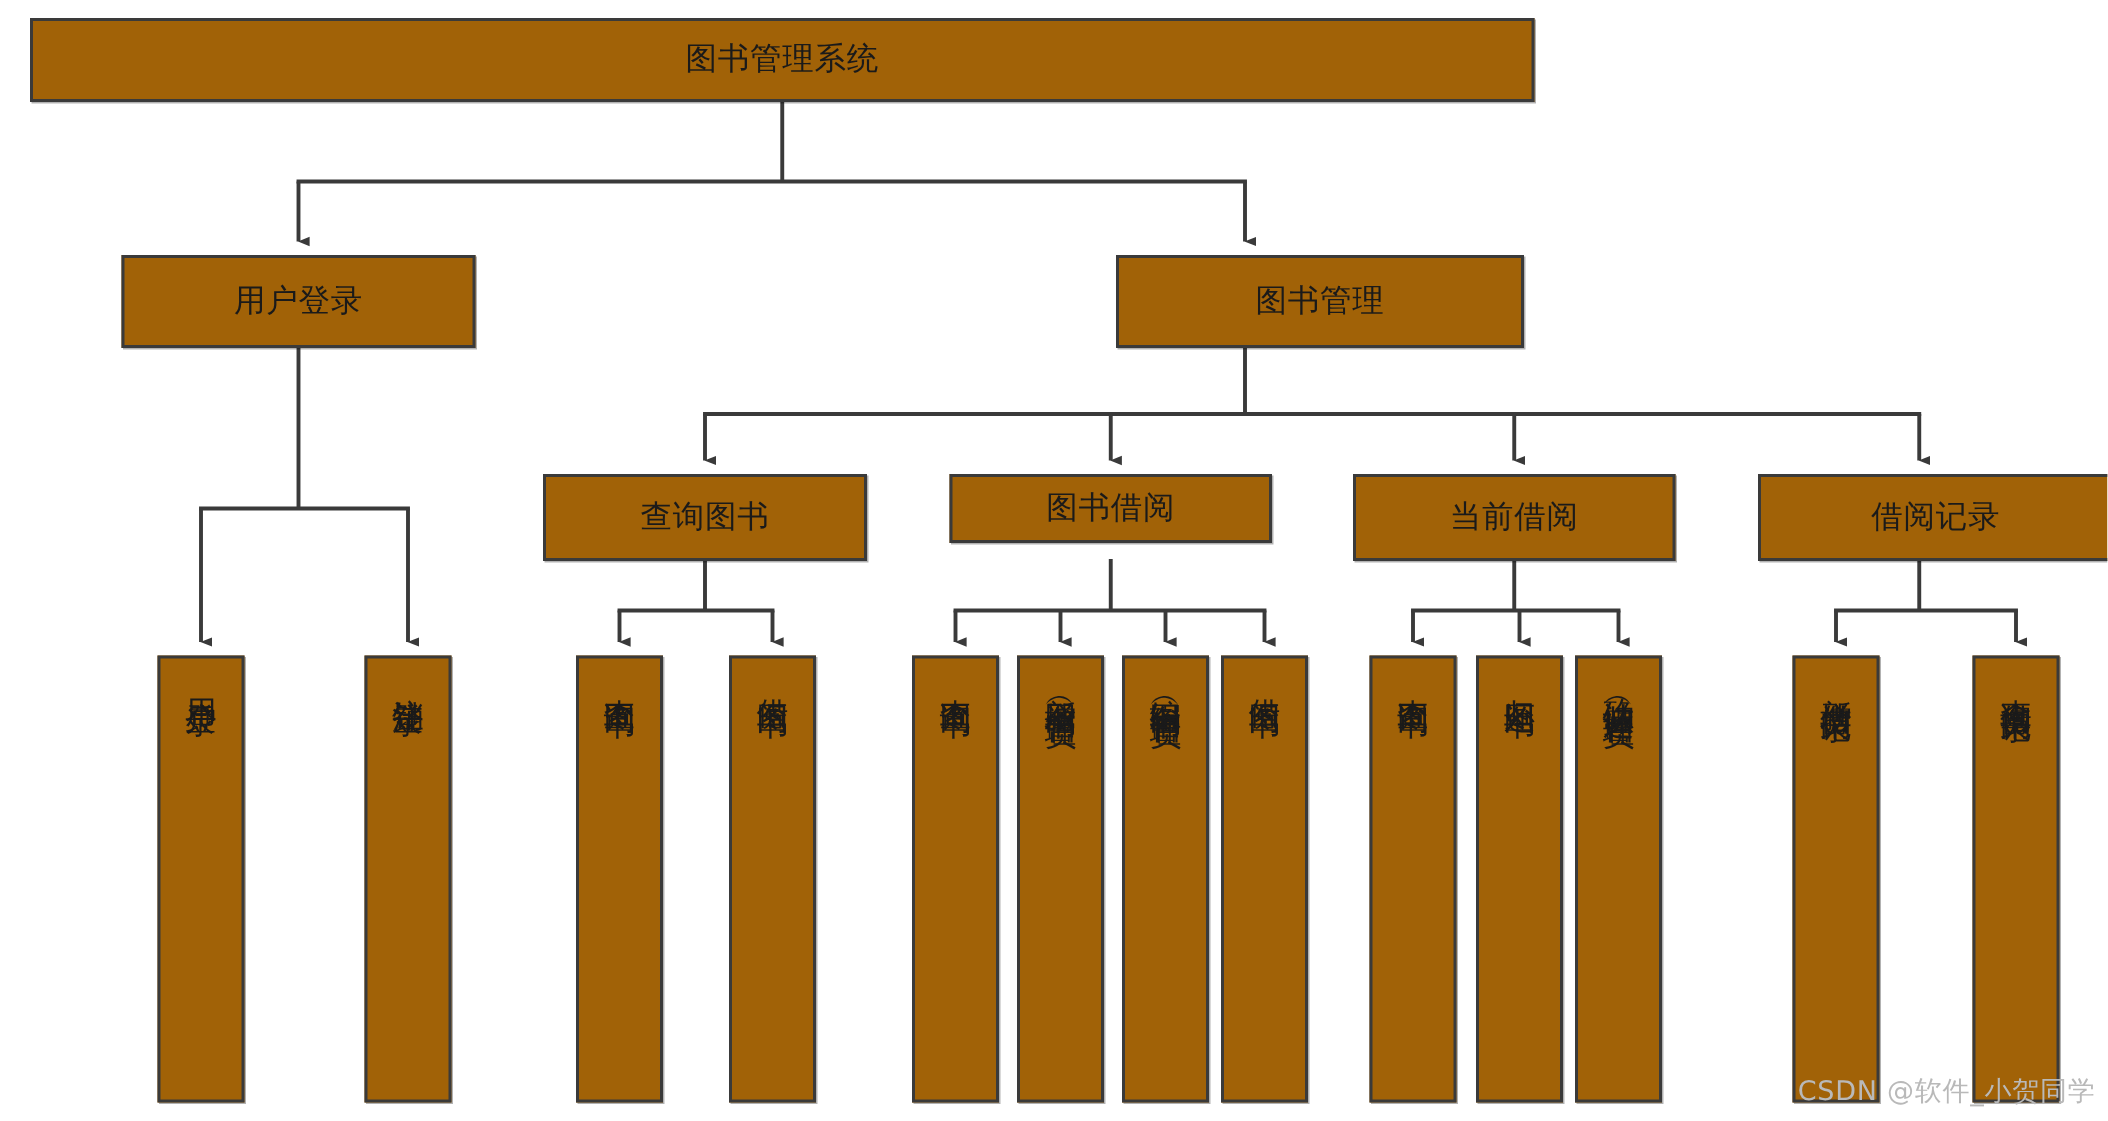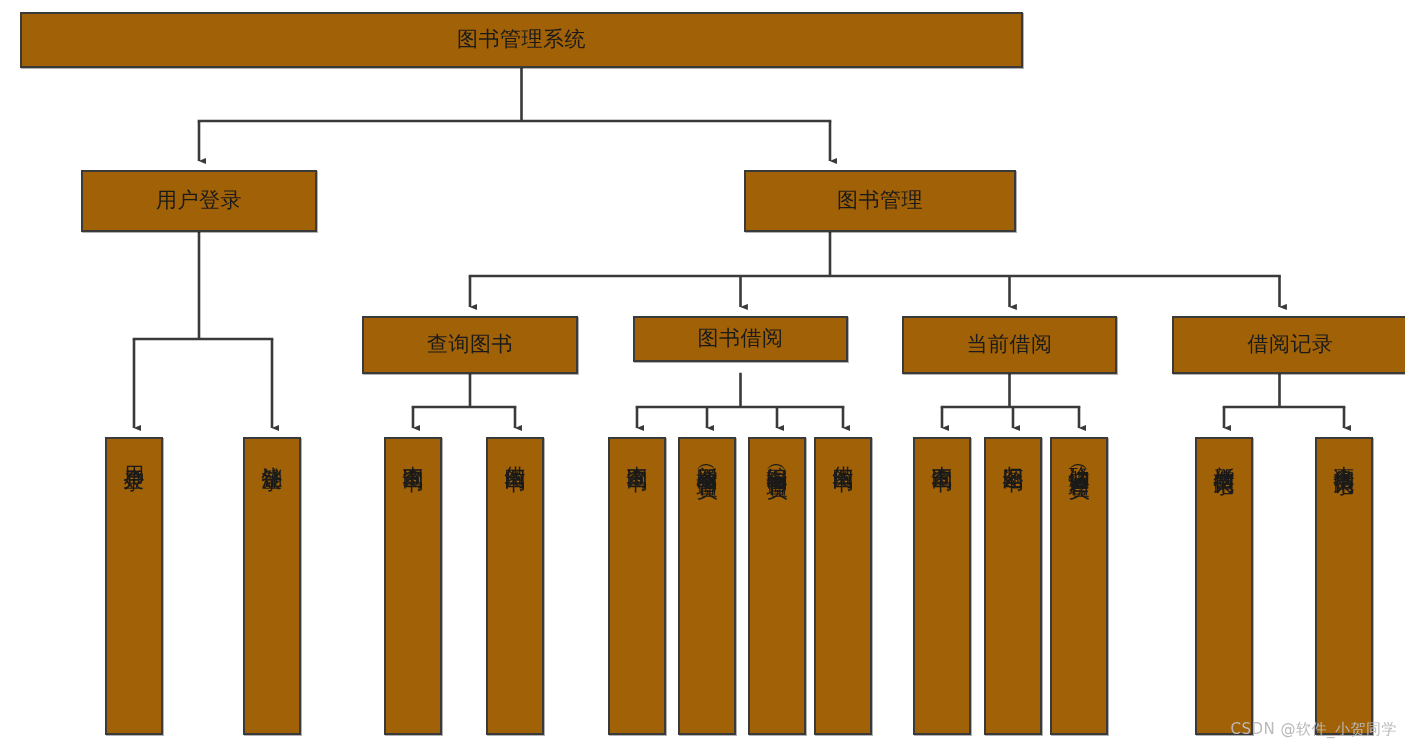--- a/index.html
+++ b/index.html
@@ -55,21 +55,21 @@
     text-orientation: upright;
     font-size: 21px;
     line-height: 1.15;
     letter-spacing: 2px;
     white-space: nowrap;
   }
   #watermark {
     position: absolute;
     right: 8px;
     bottom: 8px;
-    font-size: 15px;
+    font-size: 18px;
     color: #b9b9b9;
     letter-spacing: 0.5px;
     user-select: none;
   }
 </style>
 </head>
 <body>
 
 <div id="canvas">
   <svg id="edges" viewBox="0 0 1405 747">

